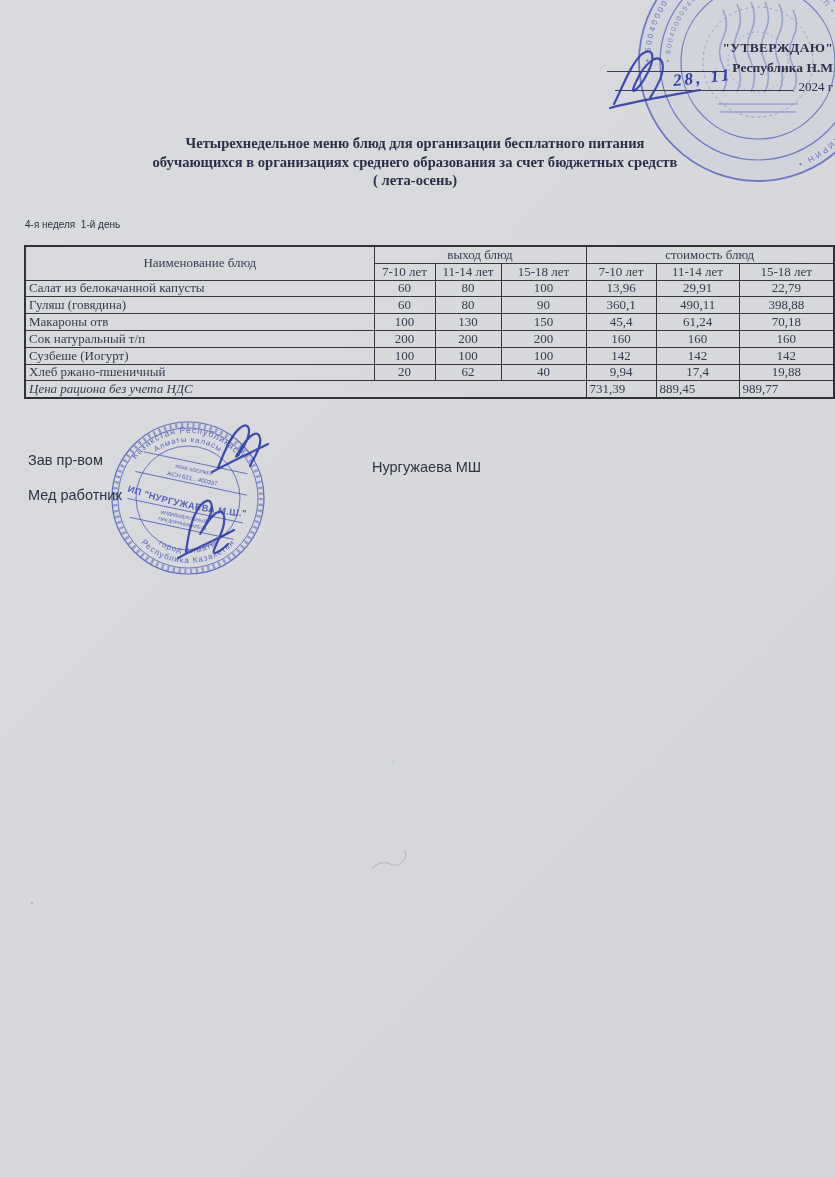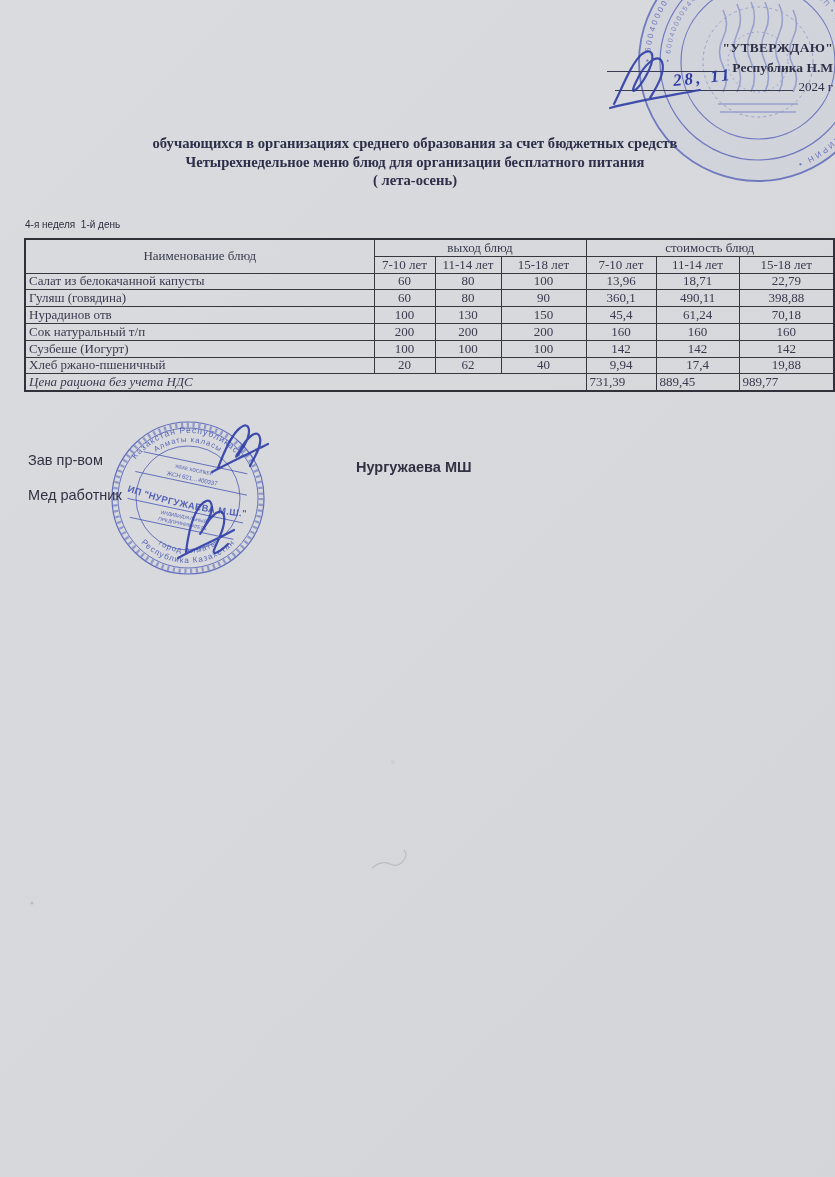--- a/index.html
+++ b/index.html
@@ -40,41 +40,41 @@
     color:#2d2f4a;z-index:3;
   }
   
   .week-label{
     position:absolute;left:25px;top:219px;
     font-family:"Liberation Sans",sans-serif;font-size:10px;color:#2c2e3e;
     white-space:pre;
   }
   
   table.menu{
-    position:absolute;left:24px;top:238px;
+    position:absolute;left:24px;top:245px;
     border-collapse:collapse;table-layout:fixed;width:809px;
     font-size:13px;color:#383a4e;
     border:2px solid #303139;
   }
   table.menu td{
     border:1px solid #36373f;
     height:15.8px;line-height:14px;
     padding:0 3px;overflow:hidden;white-space:nowrap;
   }
   td.c{text-align:center;}
   td.grp{text-align:center;}
   td.total-name{font-style:italic;}
   td.b{font-weight:normal;text-align:left;}
   
   .sig-label{
     position:absolute;font-family:"Liberation Sans",sans-serif;
     font-size:14.5px;color:#303243;z-index:2;
   }
   .zav{left:28px;top:452px;}
-  .zav-name{left:356px;top:459px;font-weight:bold;}
+  .zav-name{left:372px;top:459px;}
   .med{left:28px;top:487px;}
   
   .stamp{position:absolute;filter:blur(.35px);}
   .stamp-top{left:608px;top:-68px;z-index:1;}
   .stamp-bottom{left:103px;top:413px;z-index:1;}
   .overlay{position:absolute;left:0;top:0;z-index:4;pointer-events:none;}
 </style>
 </head>
 <body>
 
@@ -116,22 +116,22 @@
     <div class="appr1">"УТВЕРЖДАЮ"</div>
     <div class="appr3">
       <span class="uline u1"></span><span>Республика Н.М</span>
     </div>
     <div class="appr4">
       <span class="uline u2"><span class="hand-date">28, 11</span></span><span>2024 г</span>
     </div>
   </div>
 
   <div class="doc-title">
+    <div>Четырехнедельное меню блюд для организации бесплатного питания</div>
     <div>обучающихся в организациях среднего образования за счет бюджетных средств</div>
-    <div>Четырехнедельное меню блюд для организации бесплатного питания</div>
     <div>( лета-осень)</div>
   </div>
 
   <div class="week-label">4-я неделя  1-й день</div>
 
   <table class="menu">
     <colgroup>
       <col style="width:349px">
         <col style="width:61px">
         <col style="width:66px">
@@ -153,34 +153,34 @@
       <td class="c">7-10 лет</td>
       <td class="c">11-14 лет</td>
       <td class="c">15-18 лет</td>
     </tr>
     <tr>
       <td>Салат из белокачанной капусты</td>
       <td class="c">60</td>
       <td class="c">80</td>
       <td class="c">100</td>
       <td class="c">13,96</td>
-      <td class="c">18,71</td>
+      <td class="c">29,91</td>
       <td class="c">22,79</td>
     </tr>
     <tr>
       <td>Гуляш (говядина)</td>
       <td class="c">60</td>
       <td class="c">80</td>
       <td class="c">90</td>
       <td class="c">360,1</td>
       <td class="c">490,11</td>
       <td class="c">398,88</td>
     </tr>
     <tr>
-      <td>Нурадинов отв</td>
+      <td>Макароны отв</td>
       <td class="c">100</td>
       <td class="c">130</td>
       <td class="c">150</td>
       <td class="c">45,4</td>
       <td class="c">61,24</td>
       <td class="c">70,18</td>
     </tr>
     <tr>
       <td>Сок натуральный т/п</td>
       <td class="c">200</td>

